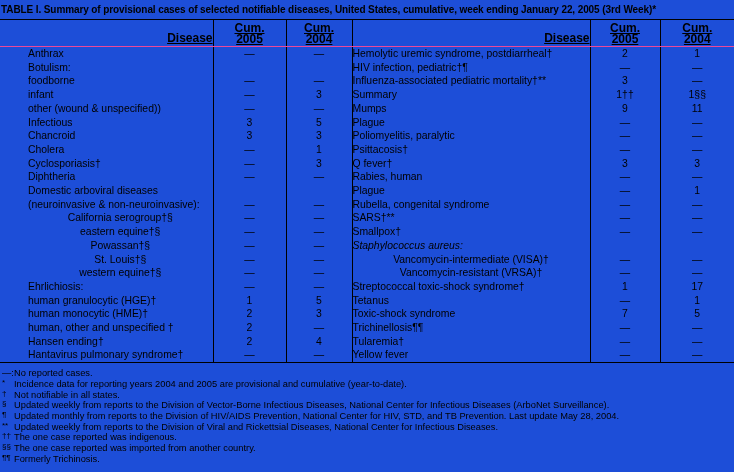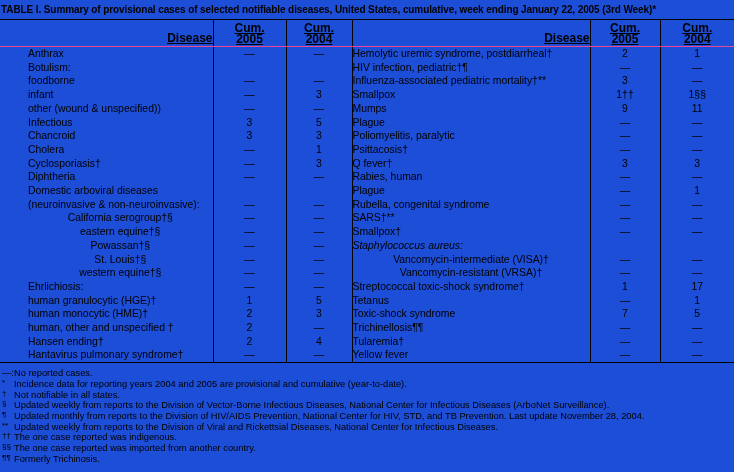--- a/index.html
+++ b/index.html
@@ -102,21 +102,21 @@
     <td class="n">—</td>
     <td class="n">—</td>
     <td class="d">Influenza-associated pediatric mortality†**</td>
     <td class="n">3</td>
     <td class="n">—</td>
   </tr>
         <tr>
     <td class="d ind2">infant</td>
     <td class="n">—</td>
     <td class="n">3</td>
-    <td class="d">Smallpox</td>
+    <td class="d">Summary</td>
     <td class="n">1††</td>
     <td class="n">1§§</td>
   </tr>
         <tr>
     <td class="d ind2">other (wound &amp; unspecified))</td>
     <td class="n">—</td>
     <td class="n">—</td>
     <td class="d">Mumps</td>
     <td class="n">9</td>
     <td class="n">11</td>
@@ -266,20 +266,20 @@
     <td class="n">—</td>
   </tr>
       </tbody>
   </table>
 
   <div class="footnotes">
       <div class="fn"><span class="fn-marker">—:</span><span class="fn-text">No reported cases.</span></div>
       <div class="fn"><span class="fn-marker sup">*</span><span class="fn-text">Incidence data for reporting years 2004 and 2005 are provisional and cumulative (year-to-date).</span></div>
       <div class="fn"><span class="fn-marker sup">†</span><span class="fn-text">Not notifiable in all states.</span></div>
       <div class="fn"><span class="fn-marker sup">§</span><span class="fn-text">Updated weekly from reports to the Division of Vector-Borne Infectious Diseases, National Center for Infectious Diseases (ArboNet Surveillance).</span></div>
-      <div class="fn"><span class="fn-marker sup">¶</span><span class="fn-text">Updated monthly from reports to the Division of HIV/AIDS Prevention, National Center for HIV, STD, and TB Prevention. Last update November 28, 2004.</span></div>
+      <div class="fn"><span class="fn-marker sup">¶</span><span class="fn-text">Updated monthly from reports to the Division of HIV/AIDS Prevention, National Center for HIV, STD, and TB Prevention. Last update May 28, 2004.</span></div>
       <div class="fn"><span class="fn-marker sup">**</span><span class="fn-text">Updated weekly from reports to the Division of Viral and Rickettsial Diseases, National Center for Infectious Diseases.</span></div>
       <div class="fn"><span class="fn-marker sup">††</span><span class="fn-text">The one case reported was indigenous.</span></div>
       <div class="fn"><span class="fn-marker sup">§§</span><span class="fn-text">The one case reported was imported from another country.</span></div>
       <div class="fn"><span class="fn-marker sup">¶¶</span><span class="fn-text">Formerly Trichinosis.</span></div>
     </div>
 
 </div>
 
 </body></html>

